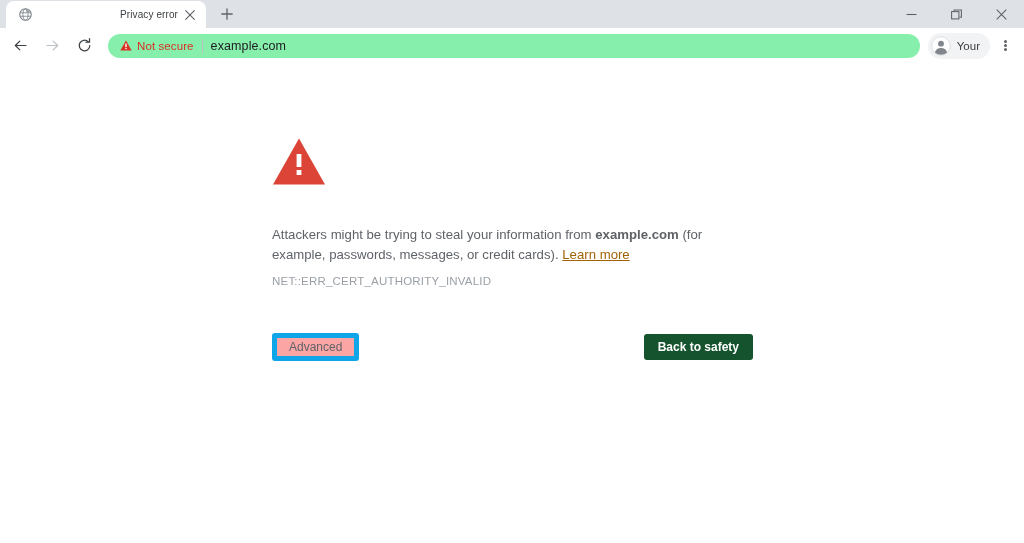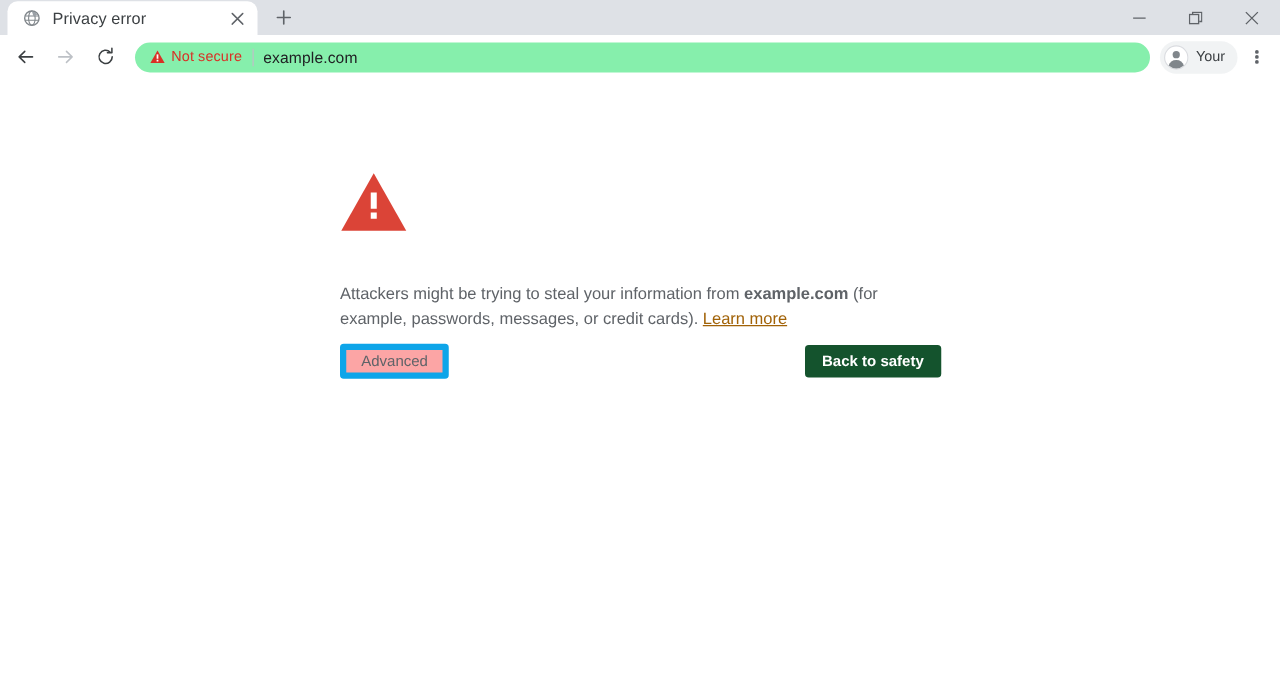--- a/index.html
+++ b/index.html
@@ -53,27 +53,28 @@
     width: 16px;
     height: 16px;
     flex: 0 0 16px;
     display: flex;
     align-items: center;
     justify-content: center;
   }
 
   .tab-title {
     flex: 1 1 auto;
-    font-size: 13px;
+    font-size: 10px;
     color: #3c4043;
     margin-left: 9px;
     white-space: nowrap;
     overflow: hidden;
     text-overflow: ellipsis;
     letter-spacing: 0.1px;
+    text-align: right;
   }
 
   .tab-close {
     width: 16px;
     height: 16px;
     flex: 0 0 16px;
     display: flex;
     align-items: center;
     justify-content: center;
     border-radius: 50%;
@@ -425,20 +426,21 @@
         <svg width="54" height="49" viewBox="0 0 54 49">
           <path d="M27 1.5 L53 47.5 H1 Z" fill="#db4437"></path>
           <rect x="24.6" y="17" width="4.8" height="13" fill="#ffffff"></rect>
           <rect x="24.6" y="33" width="4.8" height="5" fill="#ffffff"></rect>
         </svg>
       </div>
 
 
       <p class="body-text"><span>Attackers might be trying to steal your information from </span><b>example.com</b><span> (for example, passwords, messages, or credit cards). </span><a class="learn-more" href="#">Learn more</a></p>
 
+      <div class="error-code">NET::ERR_CERT_AUTHORITY_INVALID</div>
 
       <div class="btn-row">
         <button class="btn-advanced">Advanced</button>
         <button class="btn-safety">Back to safety</button>
       </div>
 
     </div>
   </div>
 
 </div>

